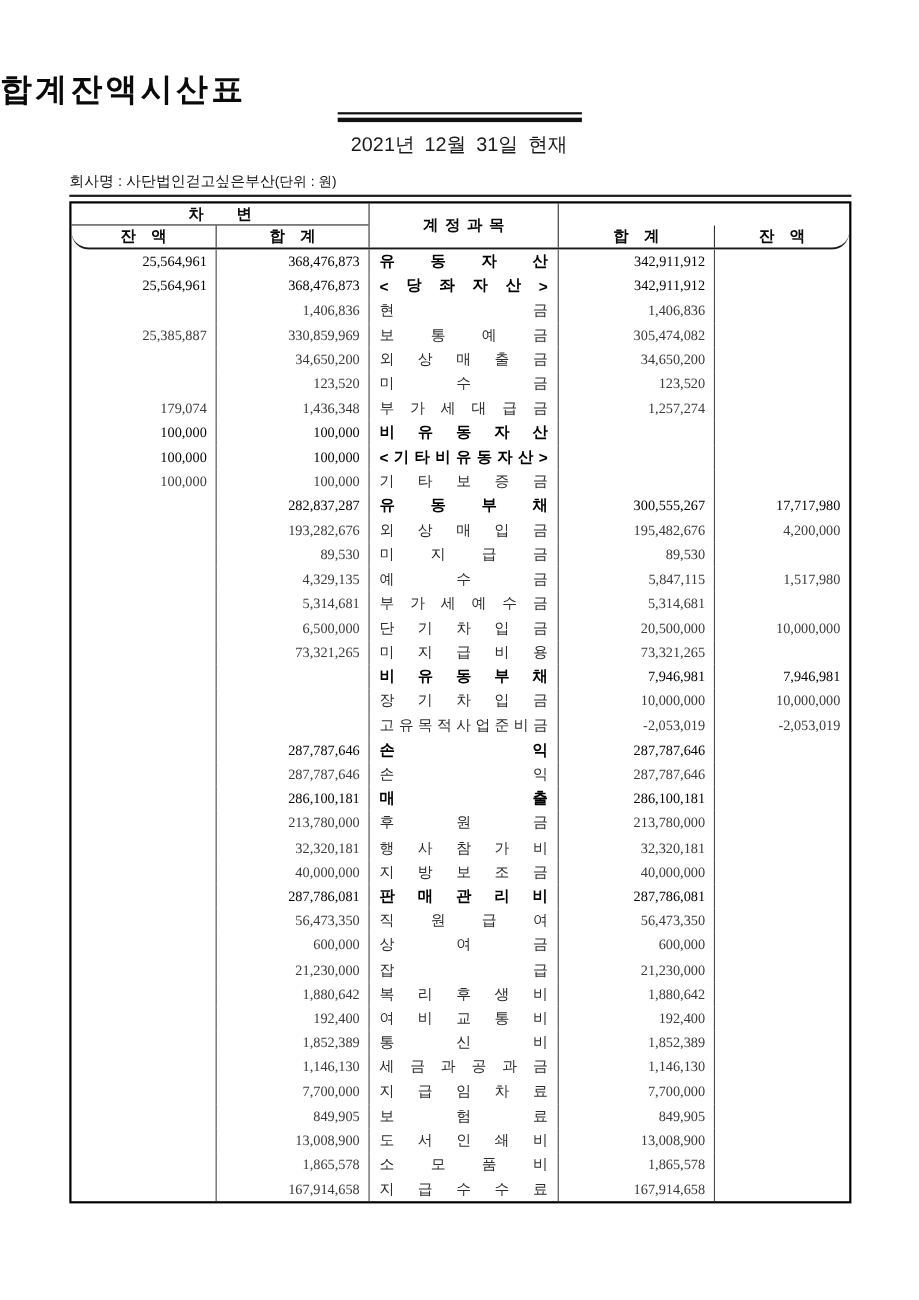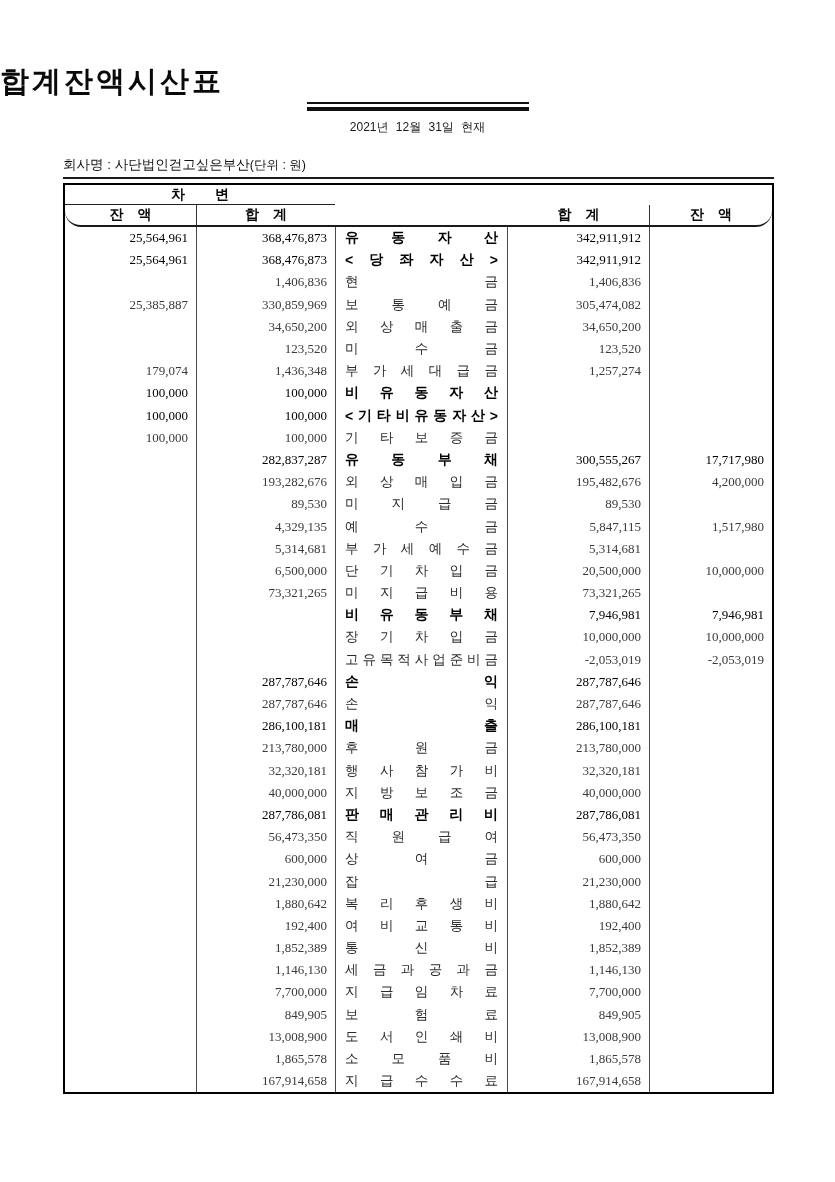--- a/index.html
+++ b/index.html
@@ -26,21 +26,21 @@
     top: 102px; left: 50%;
     transform: translateX(-50%);
     width: 222px;
   }
   .title-underline .thin { height: 2px; background: #111; }
   .title-underline .thick { height: 4px; background: #111; margin-top: 3px; }
   .date-line {
     position: absolute;
     top: 119px; left: 0; width: 835px;
     text-align: center;
-    font-size: 12px;
+    font-size: 18px;
     color: #1a1a1a;
     word-spacing: 4px;
   }
   .company-row {
     position: absolute;
     top: 158px; left: 63px; width: 711px; height: 21px;
     border-bottom: 2px solid #1a1a1a;
     display: flex;
     justify-content: flex-start;
     align-items: flex-end;
@@ -118,20 +118,21 @@
 <div class="date-line">2021년 12월 31일 현재</div>
 
 <div class="company-row">
   <span class="company-label">회사명 : 사단법인걷고싶은부산</span>
   <span class="unit-label">(단위 : 원)</span>
 </div>
 
 <div class="tb">
   <div class="tb-header hgrid">
     <div class="hcell h-debit-group">차 변</div>
+    <div class="hcell h-account">계정과목</div>
     <div class="hcell h-debit-balance">잔 액</div>
     <div class="hcell h-debit-total">합 계</div>
     <div class="hcell h-credit-total">합 계</div>
     <div class="hcell h-credit-balance">잔 액</div>
   </div>
   <div id="table-body">
       <div class="trow bold">
         <div class="cell num c1">25,564,961</div>
         <div class="cell num c2">368,476,873</div>
         <div class="cell name c3">

